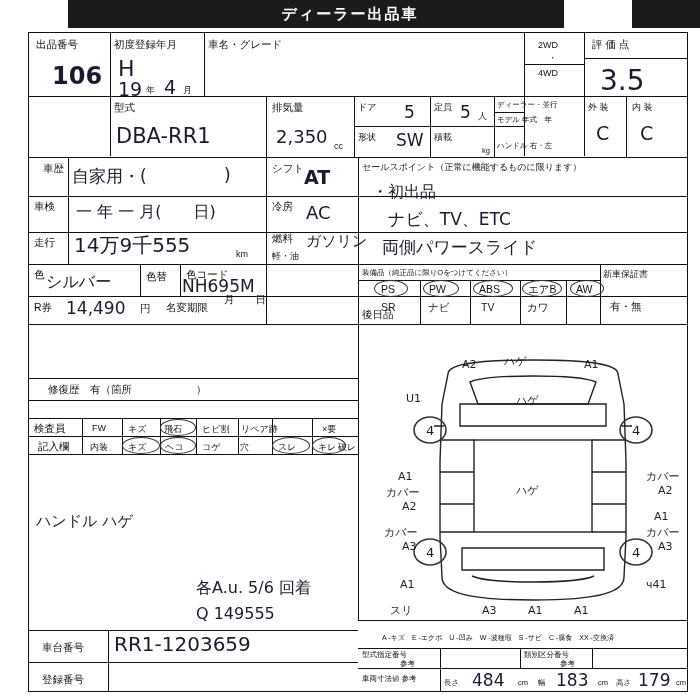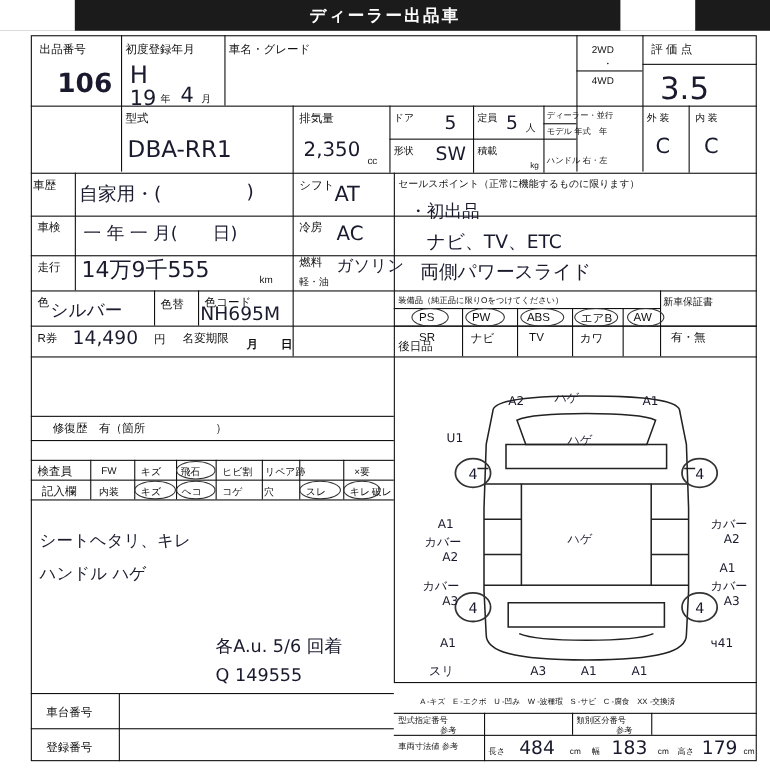--- a/index.html
+++ b/index.html
@@ -127,30 +127,30 @@
 
   <div class="lbl xs" style="left:497px; top:100px;">ディーラー・並行</div>
   <div class="lbl xs" style="left:497px; top:115px;">モデル 年式　年</div>
   <div class="lbl xs" style="left:497px; top:141px;">ハンドル 右・左</div>
 
   <div class="lbl sm" style="left:588px; top:101px;">外 装</div>
   <div class="lbl sm" style="left:632px; top:101px;">内 装</div>
   <div class="hand" style="left:596px; top:122px; font-size:19px;">C</div>
   <div class="hand" style="left:640px; top:122px; font-size:19px;">C</div>
 
-  <div class="lbl" style="left:30px; top:162px;">車歴</div>
+  <div class="lbl" style="left:43px; top:162px;">車歴</div>
   <div class="hand" style="left:72px; top:165px; font-size:17px;">自家用・(</div>
   <div class="hand" style="left:224px; top:165px; font-size:17px;">)</div>
   <div class="vline" style="left:68px; top:157px; height:107px;"></div>
   <div class="vline" style="left:266px; top:157px; height:167px;"></div>
   <div class="vline" style="left:358px; top:157px; height:167px;"></div>
   <div class="vline" style="left:600px; top:264px; height:60px;"></div>
 
   <div class="lbl" style="left:272px; top:162px;">シフト</div>
-  <div class="hand" style="left:304px; top:166px; font-size:19px;">AT</div>
+  <div class="hand" style="left:304px; top:166px; font-size:19px;font-weight:bold;">AT</div>
 
   <div class="lbl sm" style="left:362px; top:161px;">セールスポイント（正常に機能するものに限ります）</div>
   <div class="hand" style="left:372px; top:182px; font-size:16px;">・初出品</div>
   <div class="hand" style="left:388px; top:208px; font-size:17px;">ナビ、TV、ETC</div>
   <div class="hand" style="left:382px; top:236px; font-size:17px;">両側パワースライド</div>
 
   <div class="lbl" style="left:34px; top:200px;">車検</div>
   <div class="hand" style="left:76px; top:202px; font-size:16px;">一 年 一 月(　　日)</div>
   <div class="lbl" style="left:272px; top:200px;">冷房</div>
   <div class="hand" style="left:306px; top:202px; font-size:18px;">AC</div>
@@ -194,21 +194,21 @@
   <div class="ell" style="left:374px; top:280px; width:34px; height:17px;"></div>
   <div class="ell" style="left:423px; top:280px; width:36px; height:17px;"></div>
   <div class="ell" style="left:473px; top:280px; width:40px; height:17px;"></div>
   <div class="ell" style="left:522px; top:280px; width:40px; height:17px;"></div>
   <div class="ell" style="left:570px; top:280px; width:34px; height:17px;"></div>
 
   <div class="lbl" style="left:34px; top:301px;">R券</div>
   <div class="hand" style="left:66px; top:298px; font-size:17px;">14,490</div>
   <div class="lbl" style="left:140px; top:302px;">円</div>
   <div class="lbl" style="left:166px; top:301px;">名変期限</div>
-  <div class="lbl" style="left:224px; top:306px;font-weight:bold;">月　　日</div>
+  <div class="lbl" style="left:224px; top:293px;">月　　日</div>
   <div class="lbl" style="left:362px; top:308px;">後日品</div>
 
   <div class="hline" style="left:28px; top:378px; width:330px;"></div>
   <div class="lbl" style="left:48px; top:383px;">修復歴　有（箇所</div>
   <div class="lbl" style="left:196px; top:383px;">）</div>
   <div class="hline" style="left:28px; top:400px; width:330px;"></div>
   <div class="vline" style="left:358px; top:324px; height:296px;"></div>
 
   <div class="hline" style="left:28px; top:418px; width:330px;"></div>
   <div class="hline" style="left:28px; top:436px; width:330px;"></div>
@@ -237,29 +237,29 @@
   <div class="lbl sm" style="left:278px; top:441px;">スレ</div>
   <div class="lbl sm" style="left:318px; top:441px;">キレ</div>
   <div class="lbl sm" style="left:338px; top:441px;text-align:center;">破レ</div>
 
   <div class="ell" style="left:160px; top:419px; width:36px; height:17px;"></div>
   <div class="ell" style="left:122px; top:437px; width:38px; height:17px;"></div>
   <div class="ell" style="left:160px; top:437px; width:36px; height:17px;"></div>
   <div class="ell" style="left:272px; top:437px; width:38px; height:17px;"></div>
   <div class="ell" style="left:312px; top:437px; width:34px; height:17px;"></div>
 
-  <div class="hand" style="left:36px; top:482px; font-size:15px;">シートヘタリ、キレ</div>
   <div class="hand" style="left:36px; top:512px; font-size:15px;">ハンドル ハゲ</div>
   <div class="hand" style="left:196px; top:578px; font-size:16px;">各A.u. 5/6 回着</div>
   <div class="hand" style="left:196px; top:604px; font-size:16px;">Q 149555</div>
 
   <div class="hline" style="left:28px; top:630px; width:330px;"></div>
   <div class="hline" style="left:28px; top:662px; width:330px;"></div>
   <div class="vline" style="left:108px; top:630px; height:62px;"></div>
   <div class="lbl" style="left:42px; top:641px;">車台番号</div>
+  <div class="hand" style="left:114px; top:632px; font-size:20px;">RR1-1203659</div>
   <div class="lbl" style="left:42px; top:673px;">登録番号</div>
 
   <div class="hline" style="left:358px; top:620px; width:330px;"></div>
   <div class="lbl xs" style="left:382px; top:633px; font-size:7px;">A -キズ　E -エクボ　U -凹み　W -波種瑕　S -サビ　C -腐食　XX -交換済</div>
   <div class="hline" style="left:358px; top:648px; width:330px;"></div>
   <div class="hline" style="left:358px; top:668px; width:330px;"></div>
   <div class="vline" style="left:440px; top:648px; height:44px;"></div>
   <div class="vline" style="left:520px; top:648px; height:20px;"></div>
   <div class="vline" style="left:592px; top:648px; height:20px;"></div>
 

